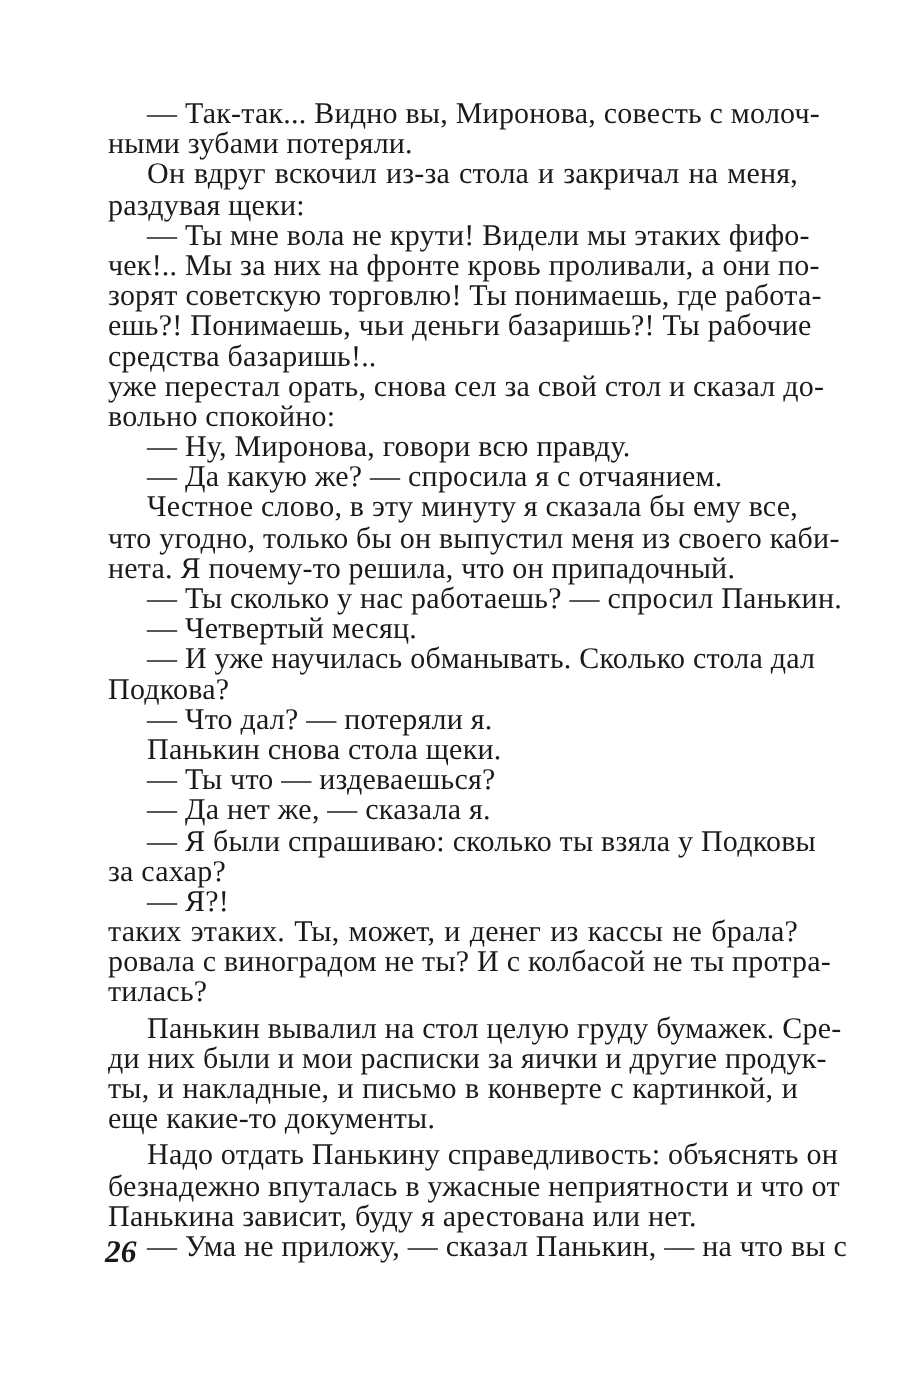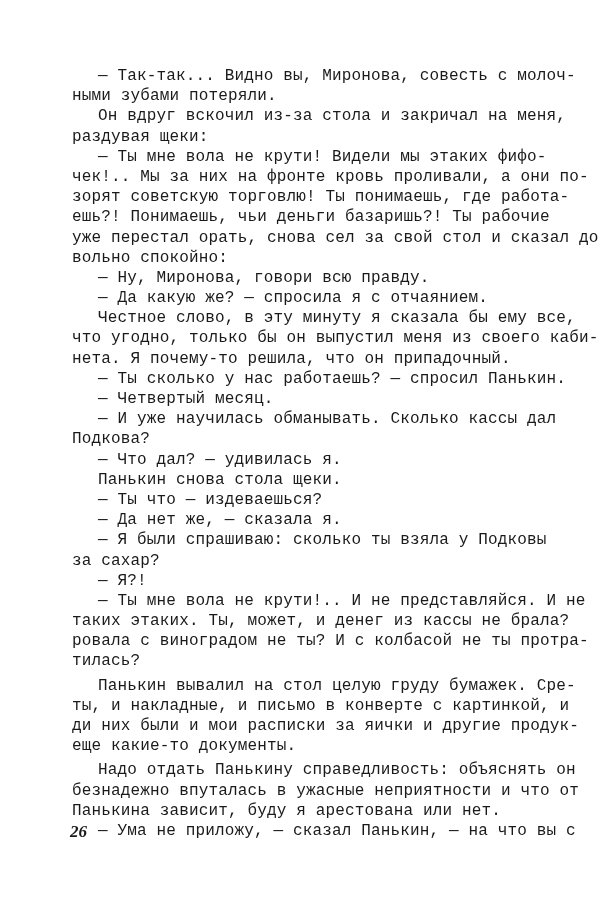--- a/index.html
+++ b/index.html
@@ -15,80 +15,79 @@
       font-family: "Liberation Serif", "DejaVu Serif", serif;
       color: #1a1a1a;
     }
     .page {
       position: absolute;
       left: 72px;
       top: 66px;
       width: 460px;
     }
     .line {
-      font-size: 16px;
+      font-size: 20px;
       line-height: 20.2px;
       height: 20.2px;
       white-space: nowrap;
       text-align: justify;
       text-align-last: justify;
       letter-spacing: 0.15px;
-      font-family: Liberation Mono, monospace;
     }
     .line.indent { padding-left: 26px; }
     .line.last { text-align-last: left; }
     .gap { height: 4px; }
     .page-number {
       position: absolute;
       left: 70px;
       top: 822px;
-      font-size: 17px;
+      font-size: 21px;
       font-style: italic;
       font-weight: bold;
       font-family: "Liberation Serif", serif;
     }
   </style>
 </head>
 <body>
 
 <div class="page" id="page-text">
     <div class="line indent">— Так-так... Видно вы, Миронова, совесть с молоч-</div>
     <div class="line last">ными зубами потеряли.</div>
     <div class="line indent">Он вдруг вскочил из-за стола и закричал на меня,</div>
     <div class="line last">раздувая щеки:</div>
     <div class="line indent">— Ты мне вола не крути! Видели мы этаких фифо-</div>
     <div class="line">чек!.. Мы за них на фронте кровь проливали, а они по-</div>
     <div class="line">зорят советскую торговлю! Ты понимаешь, где работа-</div>
     <div class="line">ешь?! Понимаешь, чьи деньги базаришь?! Ты рабочие</div>
+    <div class="line last">средства базаришь!..</div>
     <div class="line">уже перестал орать, снова сел за свой стол и сказал до-</div>
     <div class="line last">вольно спокойно:</div>
     <div class="line indent last">— Ну, Миронова, говори всю правду.</div>
     <div class="line indent last">— Да какую же? — спросила я с отчаянием.</div>
     <div class="line indent">Честное слово, в эту минуту я сказала бы ему все,</div>
     <div class="line">что угодно, только бы он выпустил меня из своего каби-</div>
     <div class="line last">нета. Я почему-то решила, что он припадочный.</div>
     <div class="line indent">— Ты сколько у нас работаешь? — спросил Панькин.</div>
     <div class="line indent last">— Четвертый месяц.</div>
-    <div class="line indent">— И уже научилась обманывать. Сколько кассы дал</div>
+    <div class="line indent">— И уже научилась обманывать. Сколько стола дал</div>
     <div class="line last">Подкова?</div>
-    <div class="line indent last">— Что дал? — удивилась я.</div>
+    <div class="line indent last">— Что дал? — потеряли я.</div>
     <div class="line indent last">Панькин снова стола щеки.</div>
     <div class="line indent last">— Ты что — издеваешься?</div>
     <div class="line indent last">— Да нет же, — сказала я.</div>
     <div class="line indent">— Я были спрашиваю: сколько ты взяла у Подковы</div>
     <div class="line last">за сахар?</div>
     <div class="line indent last">— Я?!</div>
-    <div class="line indent">— Ты мне вола не крути!.. И не представляйся. И не</div>
     <div class="line">таких этаких. Ты, может, и денег из кассы не брала?</div>
     <div class="line">ровала с виноградом не ты? И с колбасой не ты протра-</div>
     <div class="line last">тилась?</div>
     <div class="gap"></div>
     <div class="line indent">Панькин вывалил на стол целую груду бумажек. Сре-</div>
+    <div class="line">ди них были и мои расписки за яички и другие продук-</div>
     <div class="line">ты, и накладные, и письмо в конверте с картинкой, и</div>
-    <div class="line">ди них были и мои расписки за яички и другие продук-</div>
     <div class="line last">еще какие-то документы.</div>
     <div class="gap"></div>
     <div class="line indent">Надо отдать Панькину справедливость: объяснять он</div>
     <div class="line">безнадежно впуталась в ужасные неприятности и что от</div>
     <div class="line last">Панькина зависит, буду я арестована или нет.</div>
     <div class="line indent">— Ума не приложу, — сказал Панькин, — на что вы с</div>
   </div>
 
 <div class="page-number">26</div>
 

